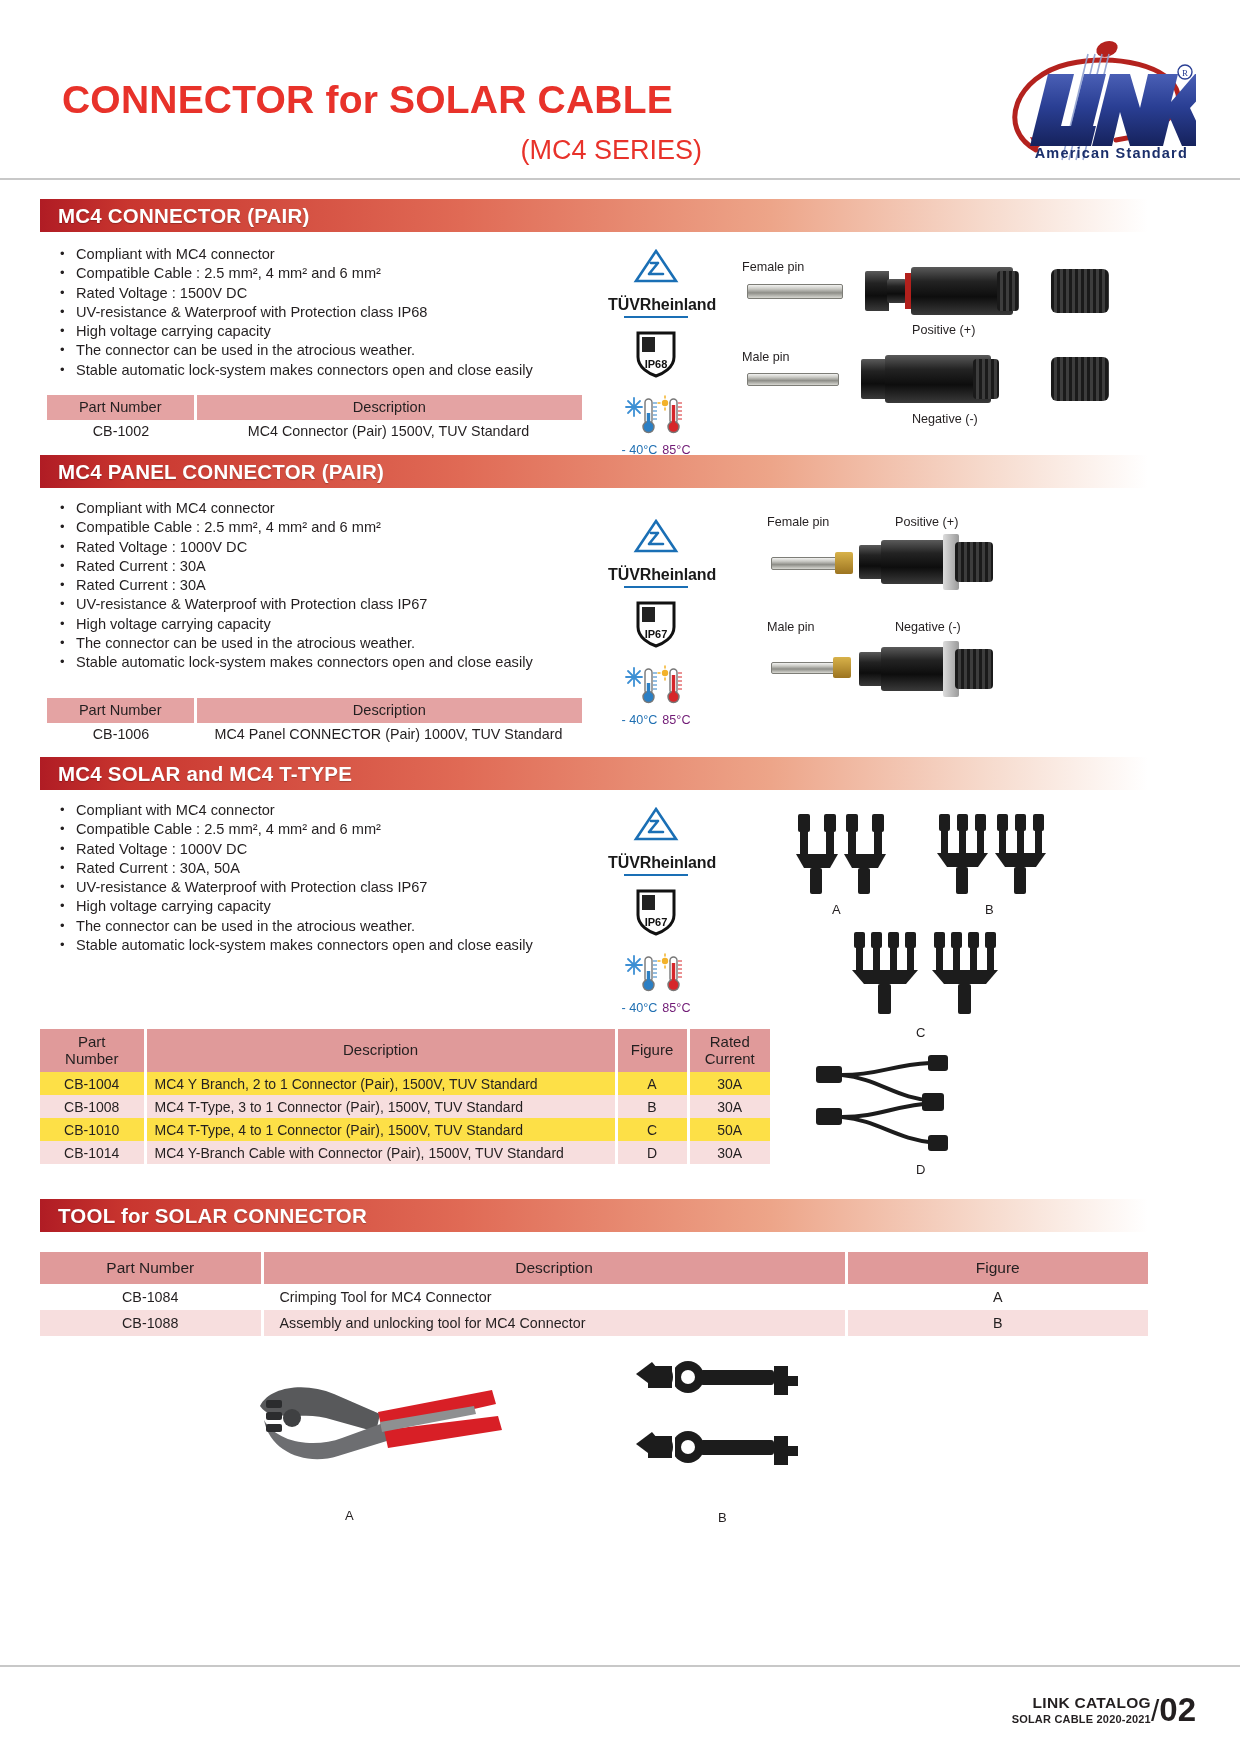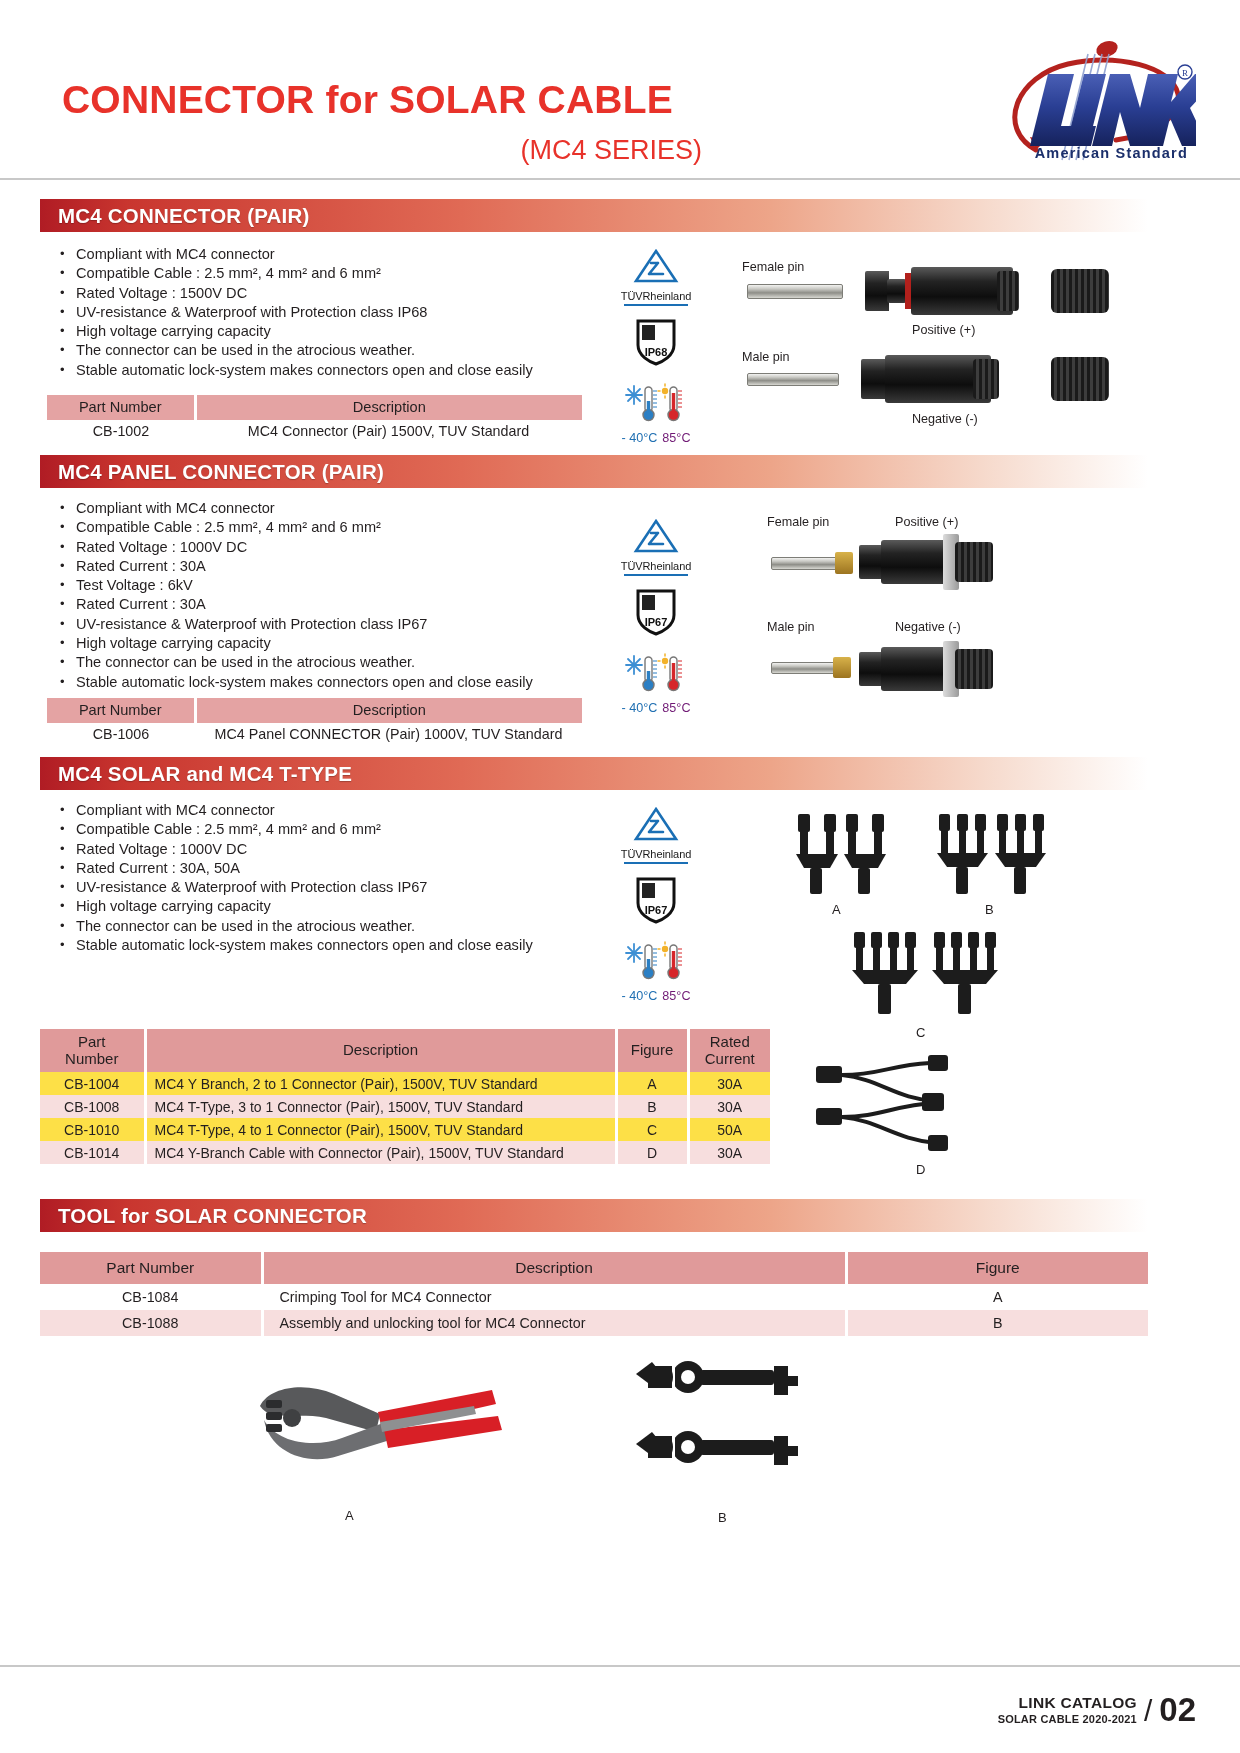--- a/index.html
+++ b/index.html
@@ -94,21 +94,21 @@
   .t3 td { font-size: 14.3px; padding: 5px 0; text-align: center; border-right: 3px solid #fff; }
   .t3 td:last-child { border-right: none; }
   .t3 td.desc { text-align: left; padding-left: 16px; }
   .t3 tr.odd td { background: #ffffff; }
   .t3 tr.even td { background: #f7dede; }
 
   
   .certcol { position: absolute; width: 96px; text-align: center; }
   .cert-tuv { margin: 0 auto; }
   .cert-tuv .tuvtxt {
-    font-size: 11px; font-weight: normal; color: #1a1a1a; letter-spacing: -.1px; margin-top: 2px;
+    font-size: 16px; font-weight: bold; color: #1a1a1a; letter-spacing: -.1px; margin-top: 8px;
   }
   .cert-tuv .tuvline { width: 64px; height: 1.6px; background: #1a6fb5; margin: 2px auto 0; }
   .cert-ip { margin: 11px auto 0; }
   .cert-temp { margin: 12px auto 0; }
   .temp-label { margin-top: 2px; font-size: 12.6px; white-space: nowrap; }
   .temp-label .cold { color: #1f6fb2; }
   .temp-label .hot { color: #701a75; margin-left: 5px; margin-top: 48px; }
 
   
   .photo { position: absolute; }
@@ -123,21 +123,21 @@
          background: linear-gradient(180deg,#5a5a5a 0%,#232323 30%,#0d0d0d 62%,#3a3a3a 100%); }
   .cap-black { position: absolute; border-radius: 4px;
          background: repeating-linear-gradient(90deg,#1a1a1a 0 3px,#3d3d3d 3px 6px),
                      linear-gradient(180deg,#4a4a4a,#151515); }
   .redband { position:absolute; background:#b2201c; }
 
   
   .footer { position: absolute; right: 44px; bottom: 28px; text-align: right; }
   .foot-l1 { font-size: 15.5px; font-weight: bold; letter-spacing: .3px; }
   .foot-l2 { font-size: 11px; font-weight: bold; letter-spacing: .2px; margin-top: 1px; }
-  .foot-row { display: flex; align-items: flex-end; justify-content: flex-end; gap: 7px; }
+  .foot-row { display: flex; align-items: flex-end; justify-content: flex-end; }
   .foot-slash { font-size: 30px; font-weight: normal; color: #231f20; line-height: .95; }
   .foot-page { font-size: 33px; font-weight: bold; color: #231f20; line-height: .9; }
 </style>
 </head>
 <body>
 
 <div class="page">
 
   <div class="header">
     <div class="title-main">CONNECTOR for SOLAR CABLE</div>
@@ -303,21 +303,20 @@
 
   <div class="sec-bar" style="top:455px;">
     <span>MC4 PANEL CONNECTOR (PAIR)</span>
   </div>
 
   <ul class="bullets" style="top:499px;">
     <li>Compliant with MC4 connector</li>
     <li>Compatible Cable : 2.5 mm²,  4 mm² and 6 mm²</li>
     <li>Rated Voltage : 1000V DC</li>
     <li>Rated Current : 30A</li>
-    <li>Test Voltage : 6kV</li>
     <li>Rated Current : 30A</li>
     <li>UV-resistance &amp; Waterproof with Protection class IP67</li>
     <li>High voltage carrying capacity</li>
     <li>The connector can be used in the atrocious weather.</li>
     <li>Stable automatic lock-system makes connectors open and close easily</li>
   </ul>
 
   <div class="certcol" style="left:608px; top:518px;">
     <div class="cert-tuv">
       <svg width="46" height="36" viewBox="0 0 46 36">

